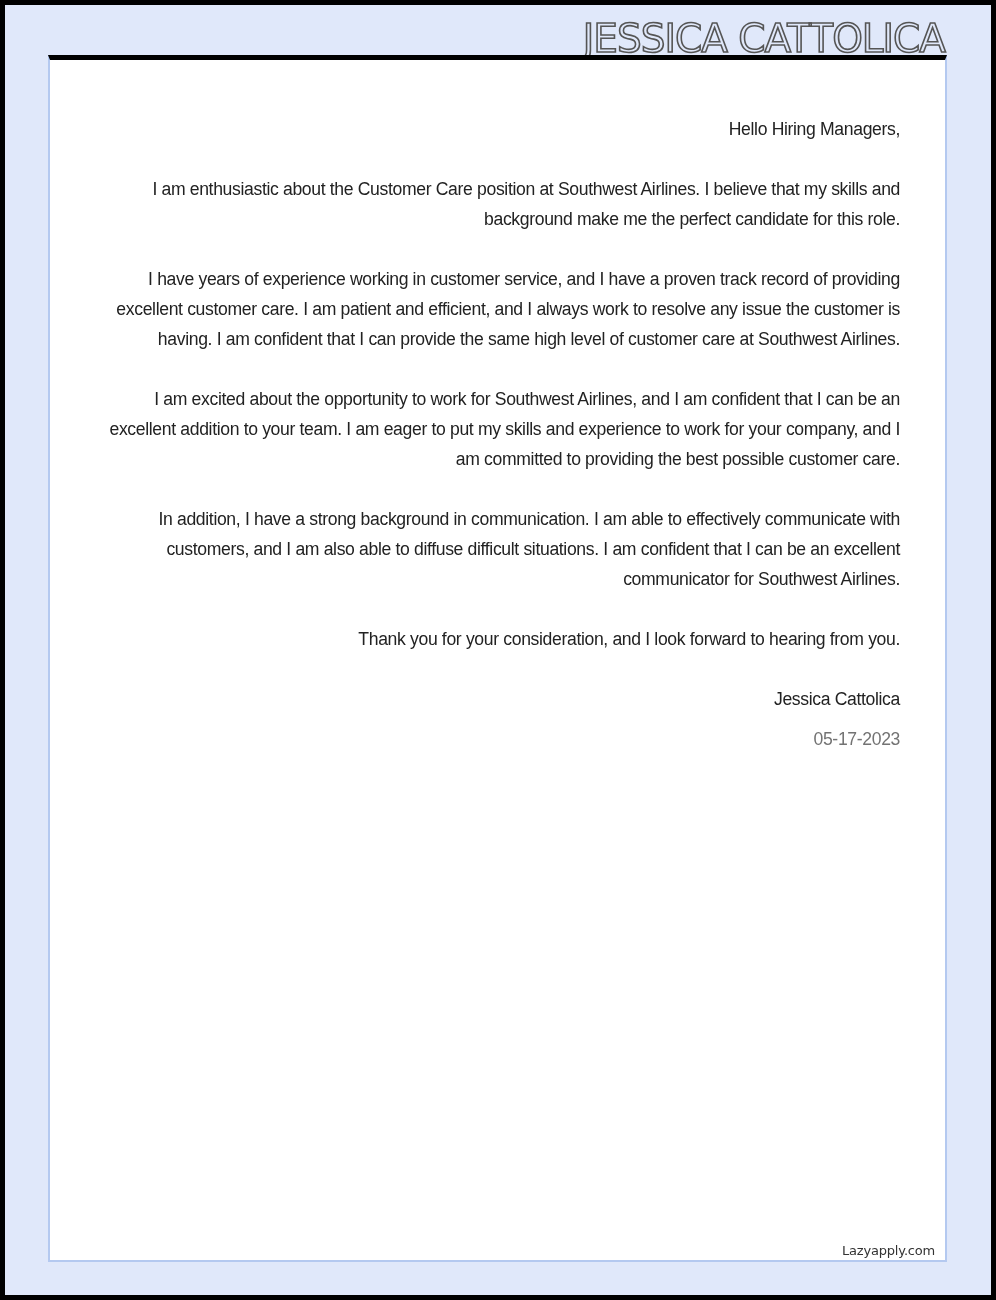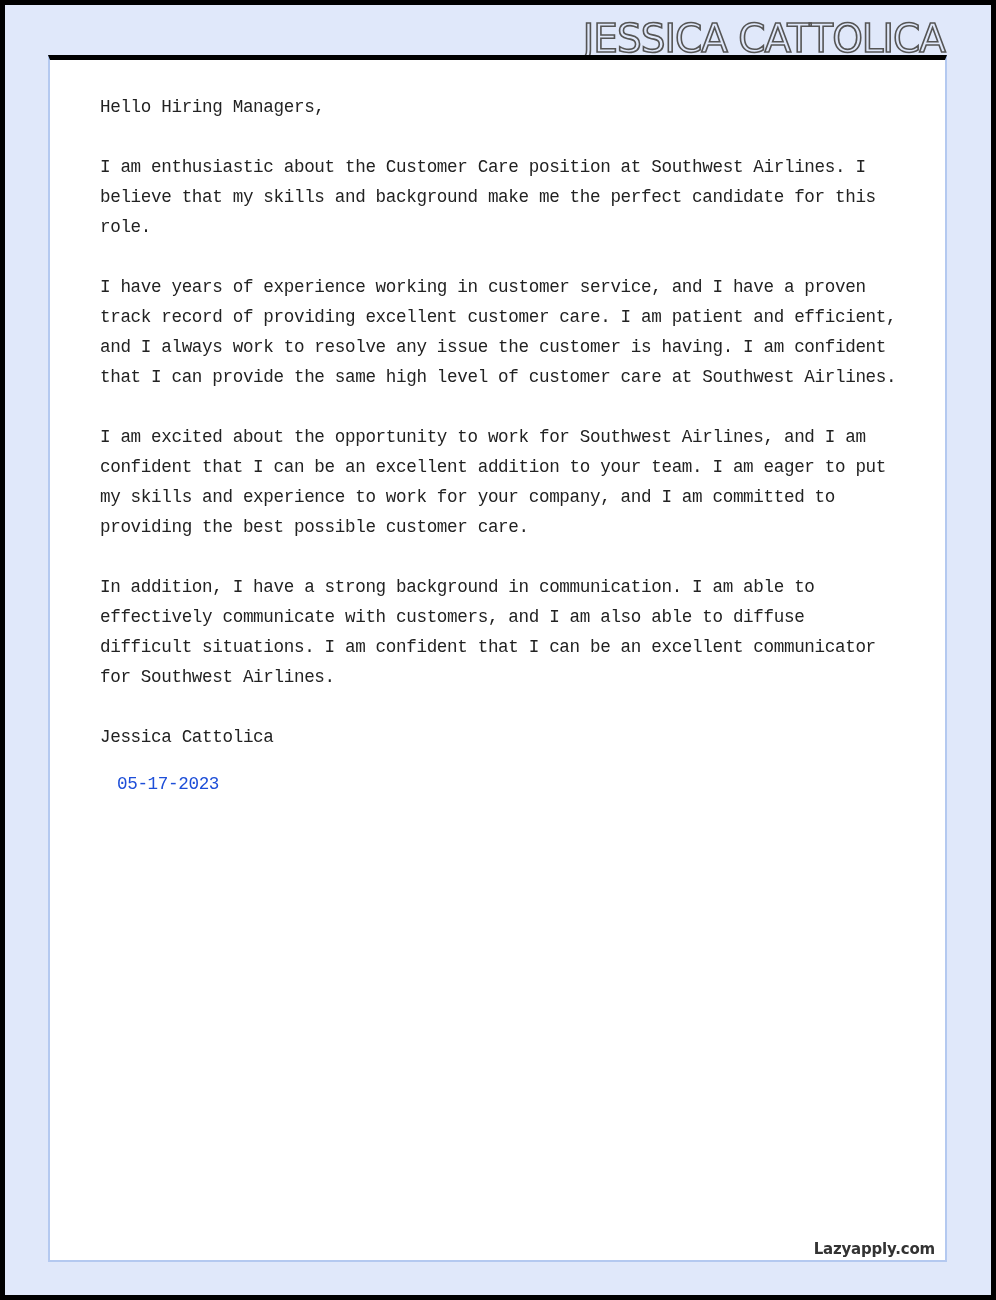--- a/index.html
+++ b/index.html
@@ -38,58 +38,59 @@
       box-sizing: border-box;
       background: #ffffff;
       border-left: 2px solid #b4c9f0;
       border-right: 2px solid #b4c9f0;
       border-bottom: 2px solid #b4c9f0;
       border-top: 5px solid #000000;
     }
     .letter {
       position: absolute;
       left: 50px;
-      top: 32px;
+      top: 54px;
       width: 800px;
-      font-family: Liberation Mono, monospace;
+      font-family: Liberation Sans, sans-serif;
       font-size: 17.6px;
       line-height: 30px;
       color: #222222;
       letter-spacing: -0.35px;
+      text-align: right;
     }
     .letter p {
       margin: 0 0 30px 0;
     }
     .letter p.tight {
       margin-bottom: 10px;
     }
     .letter .date {
-      color: #1d4ed8;
-      margin: 17px;
+      color: #737373;
+      margin: 0;
     }
     .footer-brand {
       position: absolute;
       right: 10px;
       bottom: 2px;
       font-family: "DejaVu Sans", sans-serif;
-      font-size: 15px;
+      font-size: 13px;
       color: #333333;
       letter-spacing: -0.2px;
-      font-weight: bold;
     }
   </style>
 </head>
 <body>
 
 <div class="header-name">JESSICA CATTOLICA</div>
 
 <div class="page">
   <div class="letter">
     <p>Hello Hiring Managers,</p>
     <p>I am enthusiastic about the Customer Care position at Southwest Airlines. I believe that my skills and background make me the perfect candidate for this role.</p>
     <p>I have years of experience working in customer service, and I have a proven track record of providing excellent customer care. I am patient and efficient, and I always work to resolve any issue the customer is having. I am confident that I can provide the same high level of customer care at Southwest Airlines.</p>
     <p>I am excited about the opportunity to work for Southwest Airlines, and I am confident that I can be an excellent addition to your team. I am eager to put my skills and experience to work for your company, and I am committed to providing the best possible customer care.</p>
     <p>In addition, I have a strong background in communication. I am able to effectively communicate with customers, and I am also able to diffuse difficult situations. I am confident that I can be an excellent communicator for Southwest Airlines.</p>
+    <p>Thank you for your consideration, and I look forward to hearing from you.</p>
     <p class="tight">Jessica Cattolica</p>
     <p class="date">05-17-2023</p>
   </div>
   <div class="footer-brand">Lazyapply.com</div>
 </div>
 
 </body></html>

